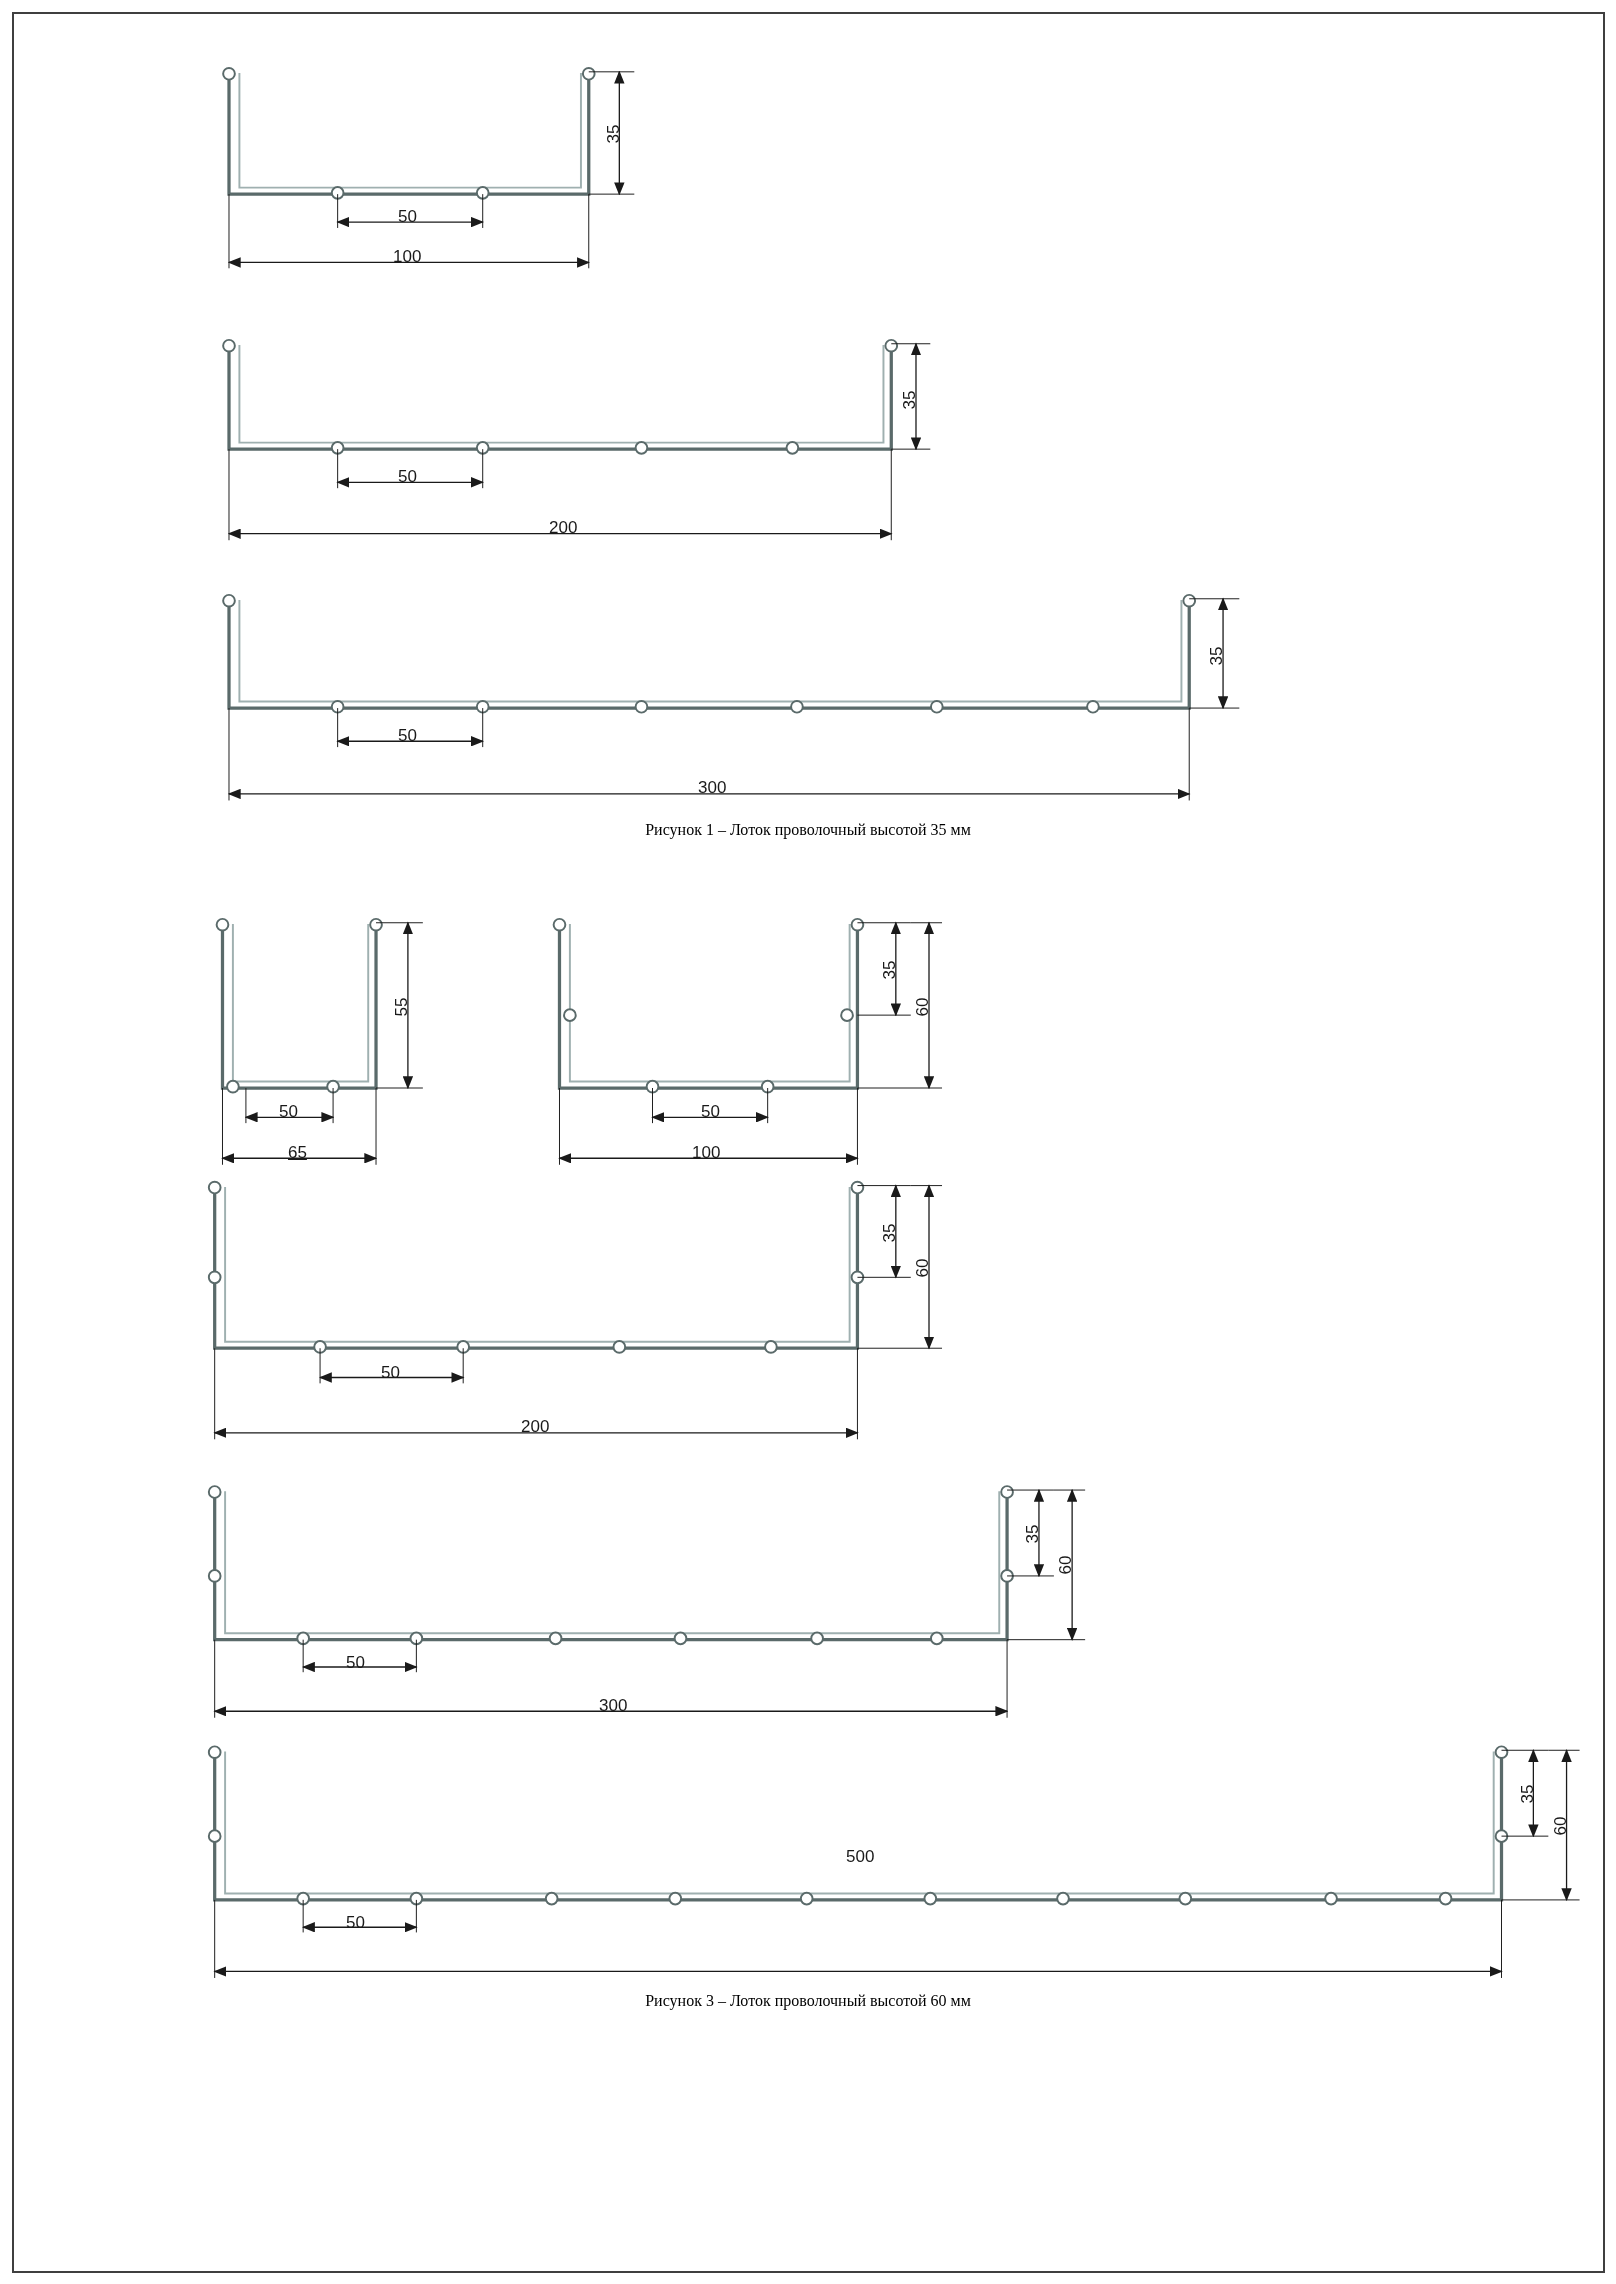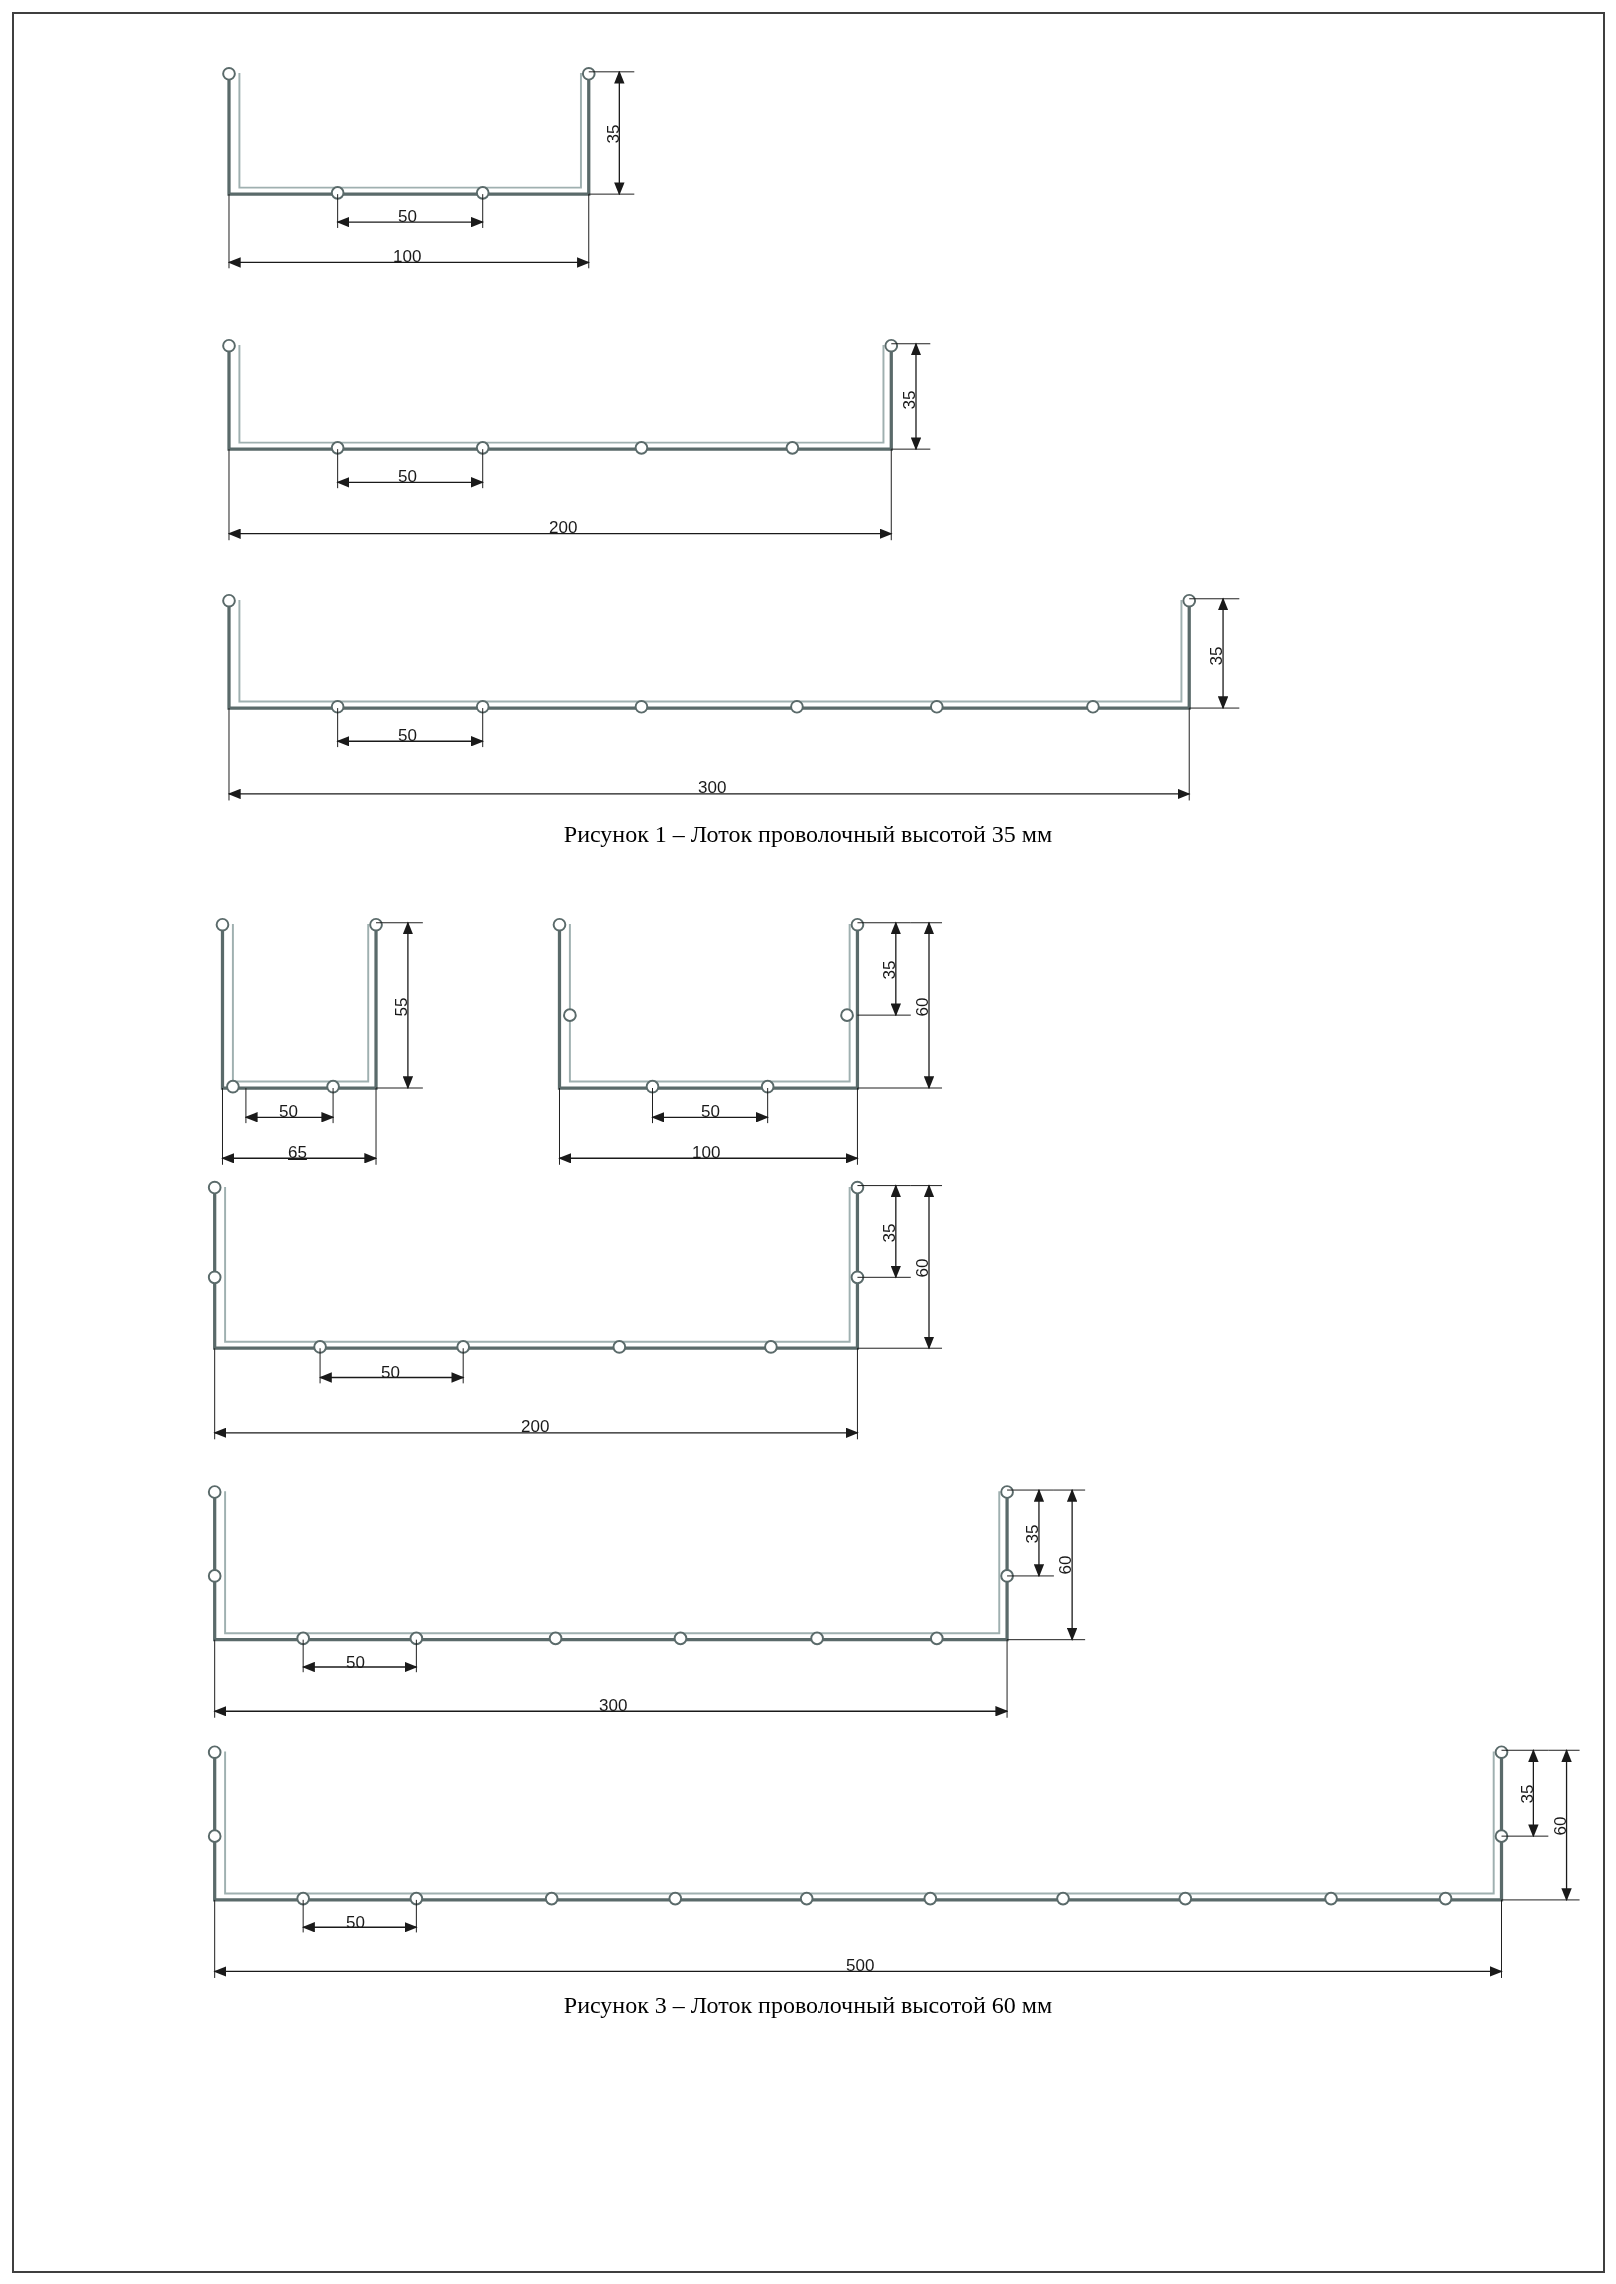--- a/index.html
+++ b/index.html
@@ -24,21 +24,21 @@
     top: 11.7px;
     width: 1593px;
     height: 2261px;
     border: 2px solid #3f3f3f;
     box-sizing: border-box;
   }
   .fig-caption {
     position: absolute;
     width: 100%;
     text-align: center;
-    font-size: 24px;
+    font-size: 16px;
     color: #000000;
     font-family: "Liberation Serif", serif;
   }
   .dim-label {
     position: absolute;
     font-family: "Liberation Sans", sans-serif;
     font-size: 17px;
     color: #1a1a1a;
     white-space: nowrap;
   }
@@ -297,17 +297,17 @@
   <div class="dim-label" style="left:521px; top:1417px;">200</div>
 
   <div class="dim-label vert" style="left:1024px; top:1524px; transform: rotate(-90deg);">35</div>
   <div class="dim-label vert" style="left:1057px; top:1555px; transform: rotate(-90deg);">60</div>
   <div class="dim-label" style="left:346px; top:1653px;">50</div>
   <div class="dim-label" style="left:599px; top:1696px;">300</div>
 
   <div class="dim-label vert" style="left:1519px; top:1784px; transform: rotate(-90deg);">35</div>
   <div class="dim-label vert" style="left:1552px; top:1816px; transform: rotate(-90deg);">60</div>
   <div class="dim-label" style="left:346px; top:1913px;">50</div>
-  <div class="dim-label" style="left:846px; top:1956px;">500</div>
+  <div class="dim-label" style="left:846px; top:1847px;">500</div>
 
   <div class="fig-caption" style="top:1992px;">Рисунок 3 – Лоток проволочный высотой 60 мм</div>
 </div>
 
 
 </body></html>

